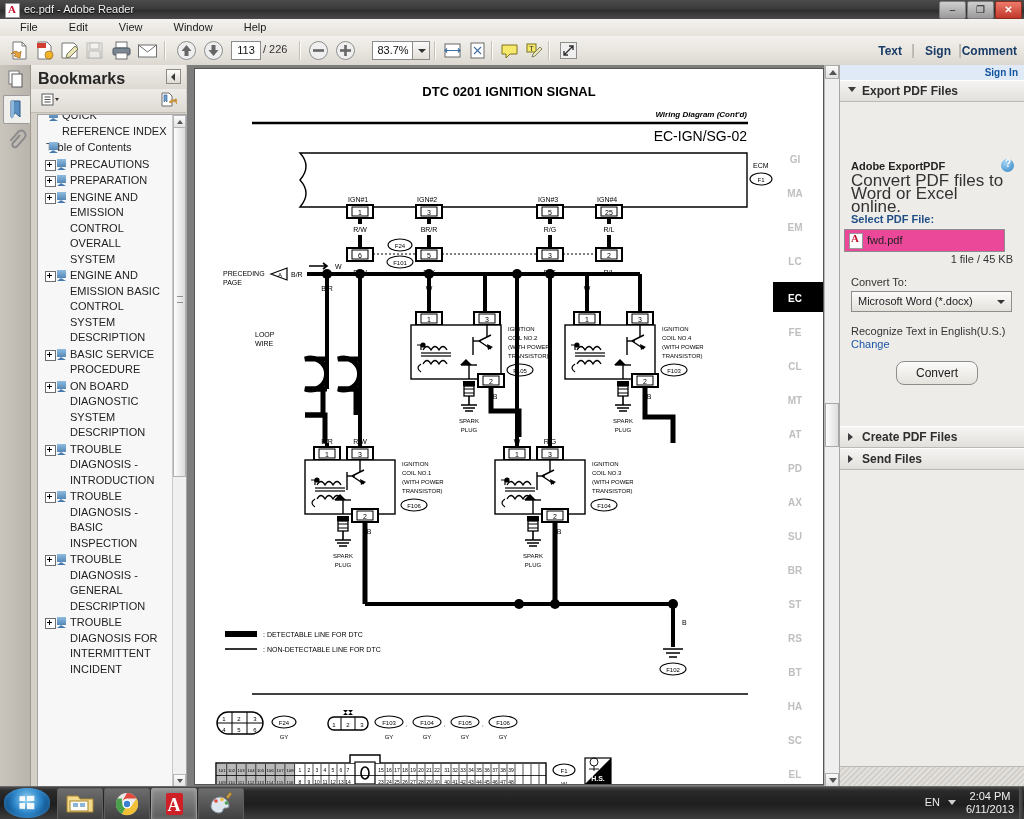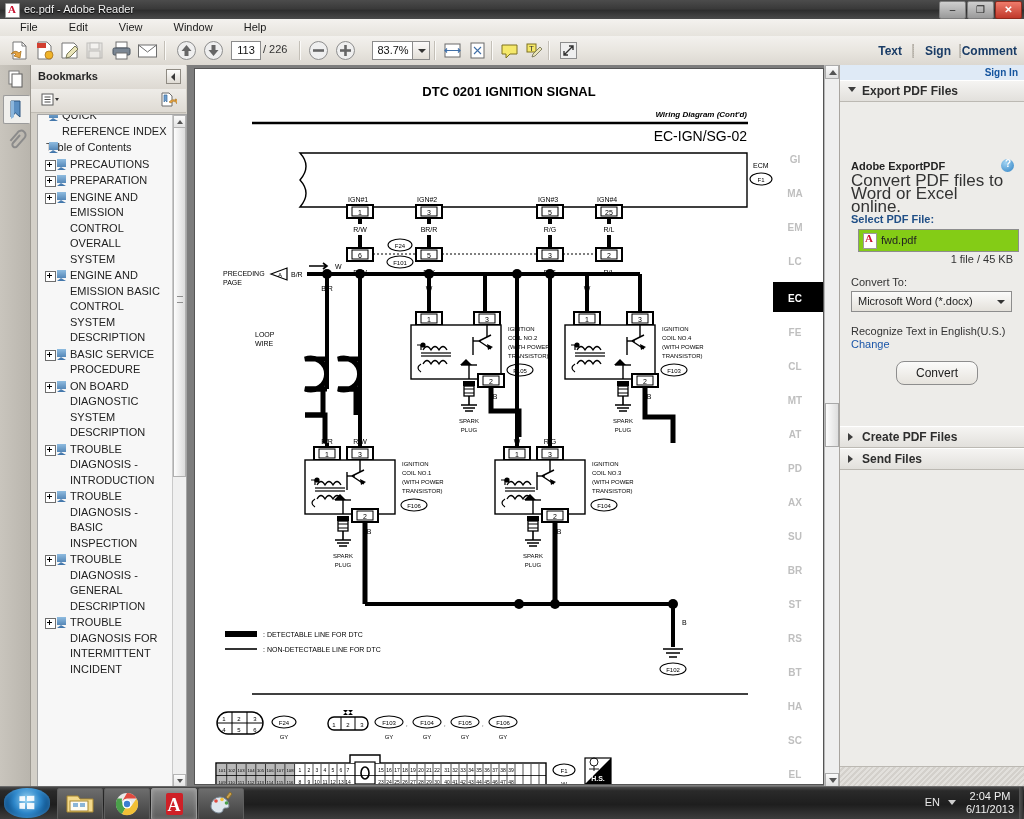--- a/index.html
+++ b/index.html
@@ -101,21 +101,21 @@
   .railbtn{
     position:absolute;left:3px;width:25px;height:27px;border:1px solid transparent;border-radius:2px;
   }
   .railbtn.active{background:#f0efec;border:1px solid #9b9b9b;border-right-color:#f0efec;}
 
   .bmheader{
     position:absolute;left:31px;top:65px;width:155px;height:24px;
     background:linear-gradient(180deg,#f0eeea,#ddd9d2);
     border-bottom:1px solid #b9b5ad;
   }
-  .bmheader .t{position:absolute;left:7px;top:5px;font-size:11px;font-weight:bold;color:#262626;}
+  .bmheader .t{position:absolute;left:7px;top:5px;font-size:16px;font-weight:bold;color:#262626;}
   .bmcollapse{
     position:absolute;right:5px;top:4px;width:13px;height:13px;
     border:1px solid #8f8b83;background:linear-gradient(180deg,#fdfdfc,#dfdbd4);
   }
   .bmcollapse::after{
     content:"";position:absolute;left:4px;top:3px;border-top:4px solid transparent;
     border-bottom:4px solid transparent;border-right:4px solid #3a3a3a;
   }
   .bmtools{
     position:absolute;left:31px;top:89px;width:155px;height:23px;
@@ -216,21 +216,21 @@
   }
   .tp-h{position:absolute;left:11px;top:0;font-size:11px;font-weight:bold;color:#222;}
   .help-ic{
     position:absolute;right:11px;top:-1px;width:13px;height:13px;border-radius:50%;
     background:radial-gradient(circle at 35% 30%,#9fd2f2,#2f82c4);
   }
   .help-ic::after{content:"?";position:absolute;left:4px;top:-1px;font-size:10px;color:#fff;font-weight:bold;}
   .tp-desc{position:absolute;left:11px;top:14px;width:160px;font-size:17px;color:#333;line-height:13px;}
   .tp-lbl{position:absolute;left:11px;font-size:11px;font-weight:bold;color:#1f4e86;}
   .filebox{
-    position:absolute;left:18px;top:69px;width:159px;height:21px;background:#84cc16;
+    position:absolute;left:4px;top:69px;width:159px;height:21px;background:#ec4899;
     border:1px solid #8d8d8d;
   }
   .filebox .pdfic{
     position:absolute;left:4px;top:3px;width:12px;height:14px;background:#fff;
     border:1px solid #9a9a9a;
   }
   .filebox .pdfic::after{
     content:"A";position:absolute;left:1px;top:-2px;font-family:"Liberation Serif",serif;
     font-weight:bold;font-size:11px;color:#c8102e;
   }

